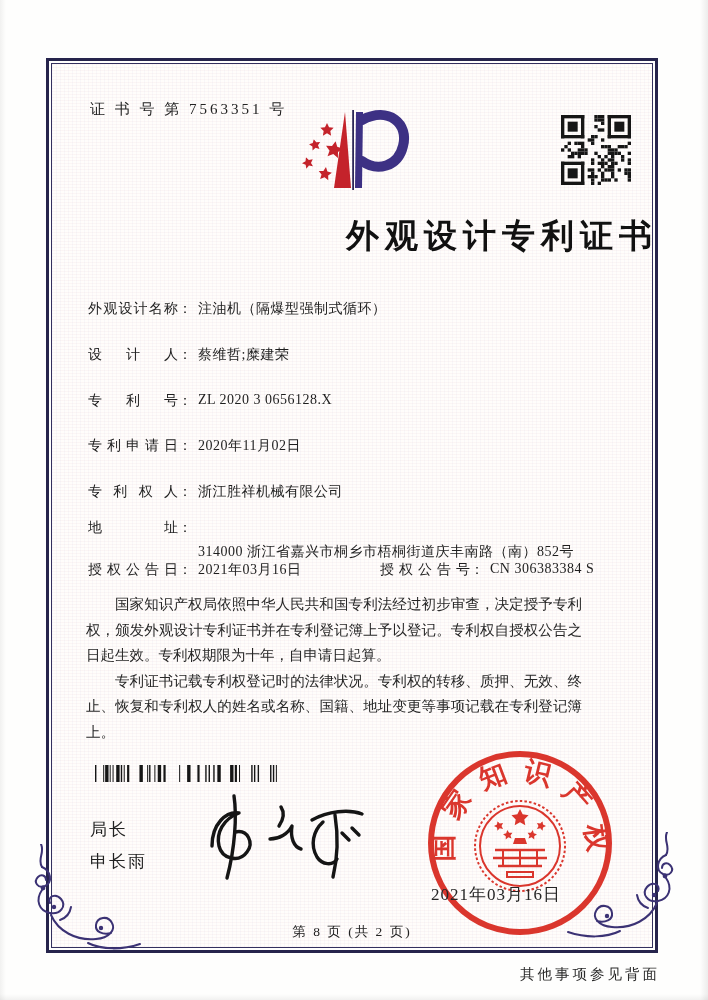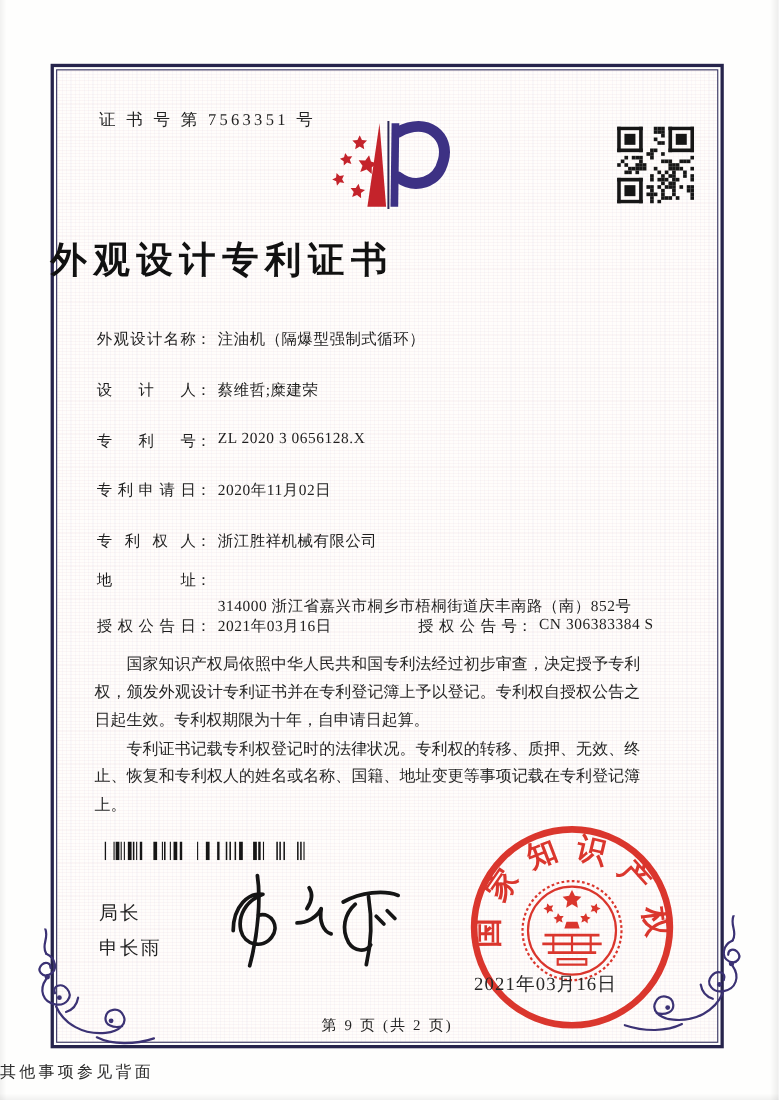--- a/index.html
+++ b/index.html
@@ -27,21 +27,21 @@
       repeating-linear-gradient(90deg, rgba(140,140,205,0.05) 0 1px, rgba(0,0,0,0) 1px 4px),
       #fffdfb;
   }
 
   .cert-number { position:absolute; left:90px; top:100px; font-size:15px; letter-spacing:3px; color:#232323; }
 
   .logo { position:absolute; left:293px; top:108px; width:122px; height:90px; }
   .qr { position:absolute; left:561px; top:115px; width:70px; height:70px; }
 
   .title {
-    position:absolute; left:46px; top:214px; width:612px; text-align:left;
+    position:absolute; left:46px; top:214px; width:612px; text-align:right;
     font-size:33px; font-weight:bold; letter-spacing:6px; color:#111;
   }
 
   .field-row { position:absolute; left:88px; font-size:14px; color:#1e1e1e; white-space:nowrap; }
   .flabel { display:inline-block; width:90px; text-align:justify; text-align-last:justify; vertical-align:top; }
   .fcolon { display:inline-block; margin-right:6px; vertical-align:top; }
   .fvalue { display:inline-block; letter-spacing:0.5px; vertical-align:top; }
   .fvalue.wrap { white-space:normal; width:448px; line-height:26px;margin-top:20px; }
   .pair-right { position:absolute; left:292px; top:0; }
 
@@ -59,21 +59,21 @@
   .signature { position:absolute; left:182px; top:786px; width:200px; height:102px; }
 
   .seal { position:absolute; left:423px; top:746px; width:194px; height:194px; opacity:0.93; }
   .seal-date { position:absolute; left:431px; top:883px; font-size:17px; letter-spacing:1px; color:#262626; }
 
   .ornament { position:absolute; width:112px; height:112px; }
   .orn-left { left:30px; top:844px; }
   .orn-right { left:566px; top:832px; transform:scaleX(-1); }
 
   .footer-page { position:absolute; left:46px; top:923px; width:612px; text-align:center; font-size:13.5px; letter-spacing:2px; color:#222; }
-  .back-note { position:absolute; left:0; top:965px; width:660px; text-align:left; font-size:14.5px; letter-spacing:3px; color:#2a2a2a; }
+  .back-note { position:absolute; left:0; top:965px; width:660px; text-align:right; font-size:14.5px; letter-spacing:3px; color:#2a2a2a; }
 </style>
 </head>
 <body>
 
 <div class="page">
 
   <div class="frame">
     <div class="frame-inner"></div>
   </div>
 
@@ -346,16 +346,16 @@
       <path d="M 58,99 C 72,106 92,106 110,100"></path>
       <path d="M 30,76 C 36,74 40,69 41,63"></path>
     </g>
     <g fill="#3b3274">
       <circle cx="13" cy="44" r="2.4"></circle>
       <circle cx="24" cy="63" r="2.2"></circle>
       <circle cx="71" cy="84" r="2.2"></circle>
     </g>
   </svg>
 
-  <div class="footer-page">第 9 页 (共 2 页)</div>
+  <div class="footer-page">第 8 页 (共 2 页)</div>
   <div class="back-note">其他事项参见背面</div>
 
 </div>
 
 </body></html>

